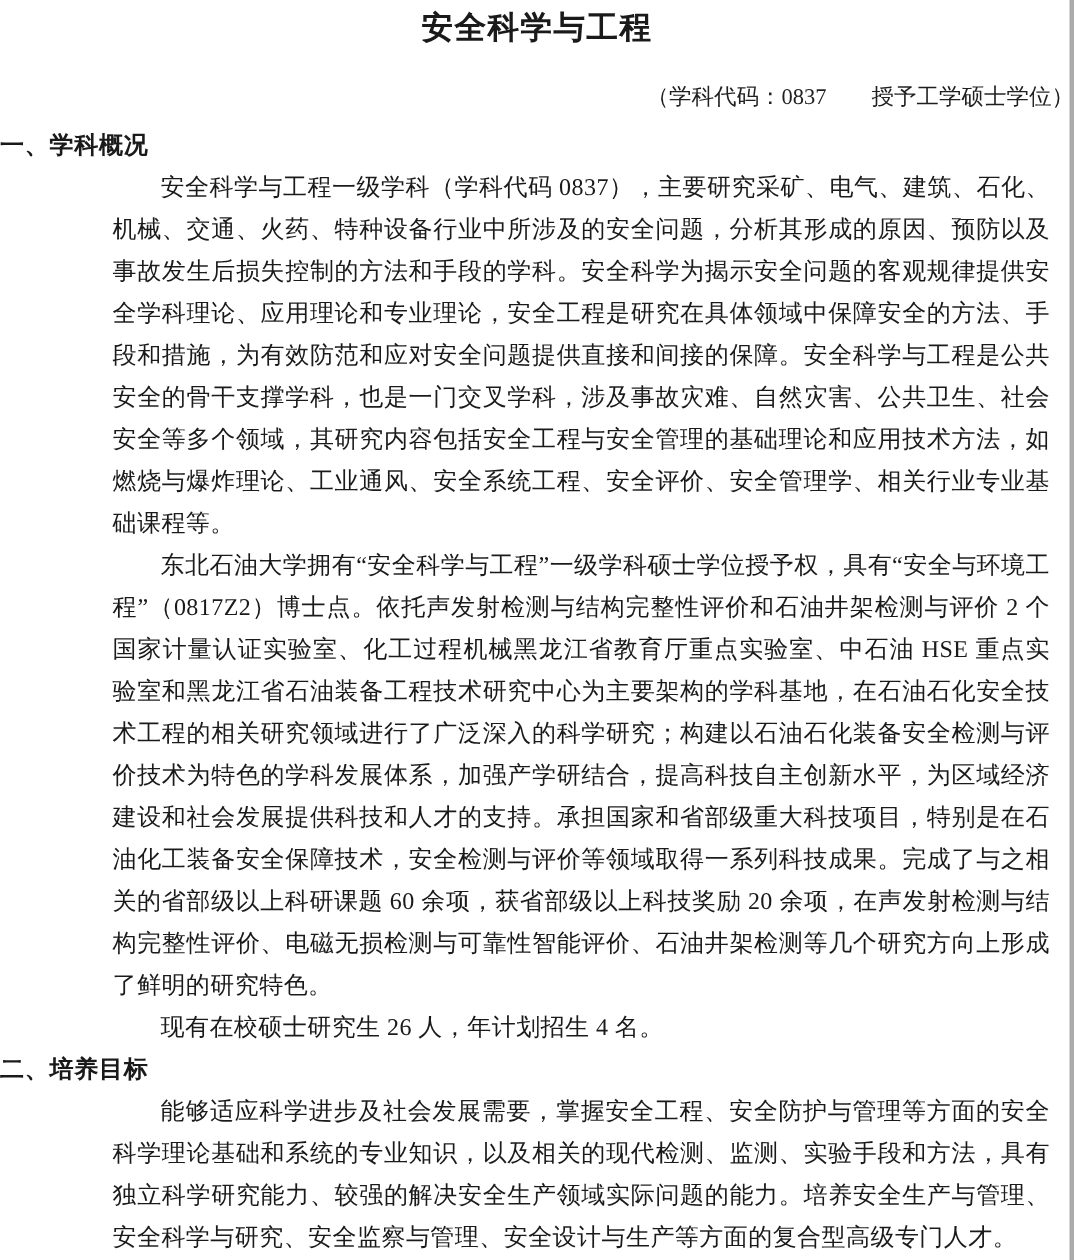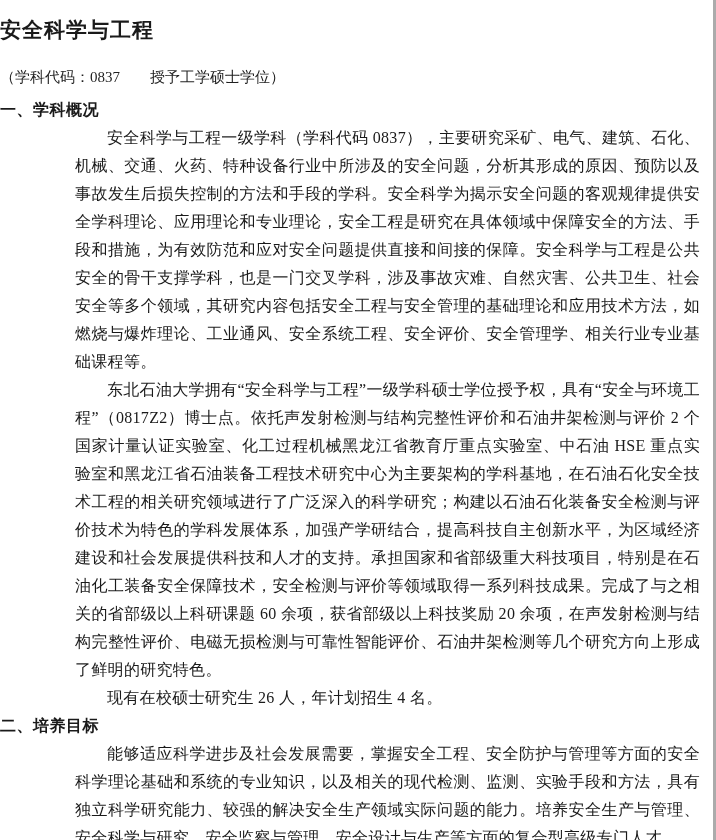--- a/index.html
+++ b/index.html
@@ -15,32 +15,32 @@
   }
   .page-edge {
     position: absolute;
     top: 0;
     right: 0;
     width: 3px;
     height: 100%;
     background: #ababab;
   }
   .doc-title {
-    padding-top: 16px;
-    text-align: left;
+    padding-top: 4px;
+    text-align: center;
     font-family: Liberation Serif, serif;
     font-size: 21px;
     font-weight: bold;
     line-height: 28px;
     letter-spacing: 1px;
   }
   .doc-subtitle {
     margin-top: 22px;
     margin-bottom: 8px;
-    text-align: left;
+    text-align: right;
     font-size: 15px;
     line-height: 22px;
     color: #1f1f1f;
   }
   .sec-heading {
     margin-right: 16px;
     font-family: "Liberation Sans", "DejaVu Sans", sans-serif;
     font-size: 16px;
     font-weight: bold;
     line-height: 28px;

